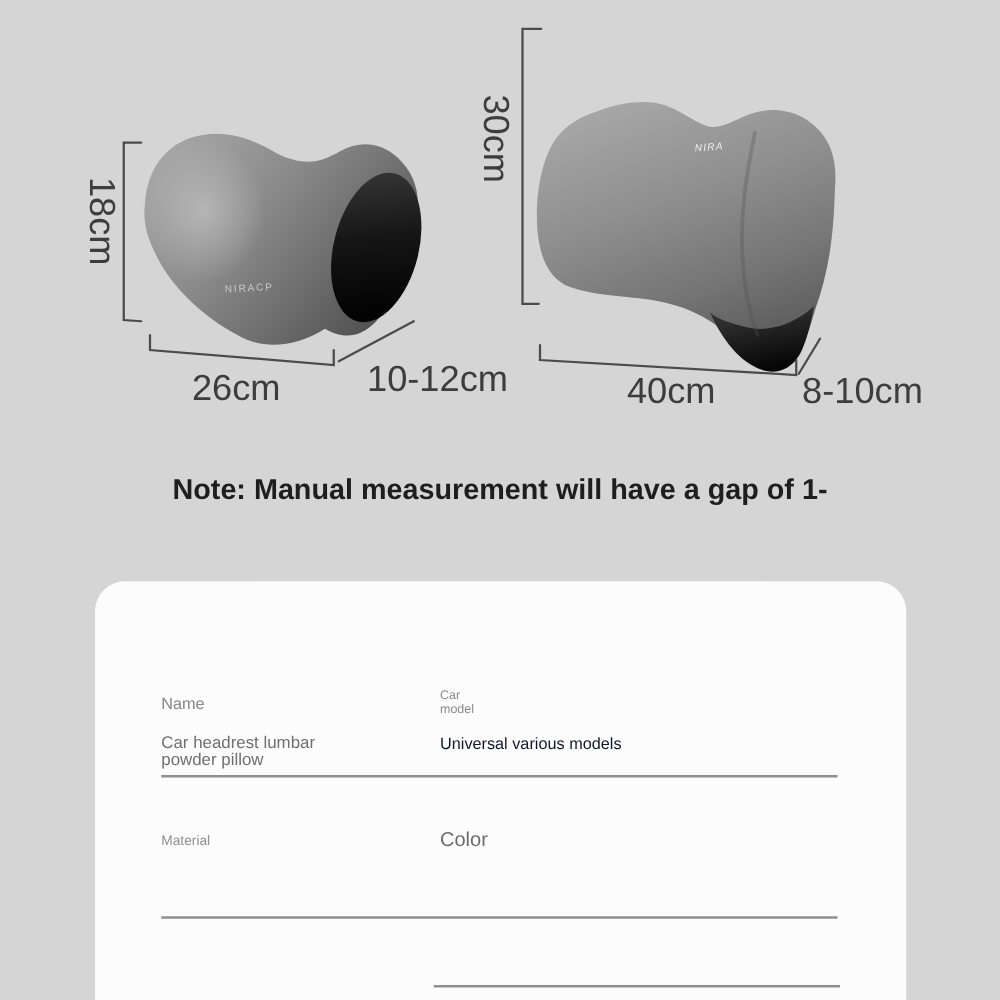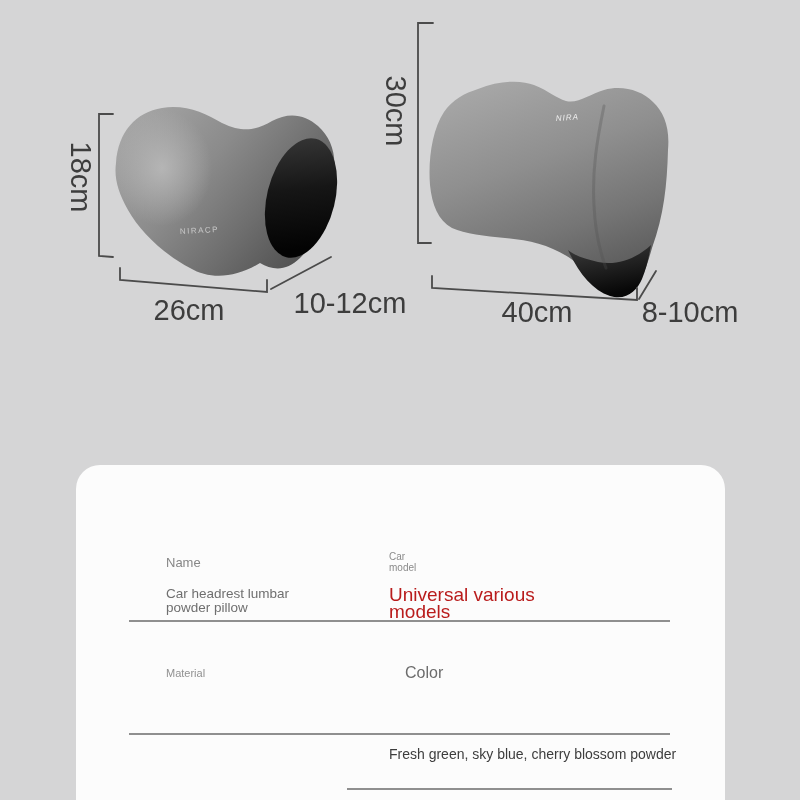--- a/index.html
+++ b/index.html
@@ -17,27 +17,27 @@
   .note{
     position:absolute;left:0;top:378px;width:800px;
     text-align:center;font-weight:700;font-size:23px;line-height:26px;
     color:#1e1e1e;letter-spacing:0px;
   }
 
   .card{
     position:absolute;left:76px;top:465px;width:649px;height:360px;
     background:#fcfcfc;border-radius:24px 24px 0 0;
   }
-  .cell{position:absolute;margin-left:37px;}
+  .cell{position:absolute;}
   .lbl-sm{font-size:13px;color:#868686;}
   .lbl-xs{font-size:10px;line-height:11px;color:#8a8a8a;}
   .lbl-material{font-size:11px;color:#909090;}
   .lbl-color{font-size:16px;color:#6c6c6c;}
   .val-left{font-size:13.5px;line-height:14px;color:#6f6f6f;}
-  .val-big{font-size:19px;line-height:17px;color:#b91c1c;}
+  .val-big{font-size:13px;line-height:17px;color:#0f172a;}
   .val-dark{font-size:14px;font-weight:600;color:#2f2f2f;}
   .val-dark2{font-size:14px;font-weight:500;line-height:18px;color:#3d3d3d;}
   .hline{position:absolute;height:2px;background:#8f8f8f;}
 </style>
 </head>
 <body>
 
 <div id="stage">
 
   
@@ -127,41 +127,41 @@
       <path d="M 432,276 L 432,288 L 637,300 L 637,288"></path>
       <path d="M 639,299 L 656,271"></path>
     </g>
     <text class="dim-text" x="396" y="111" text-anchor="middle" dominant-baseline="central" transform="rotate(90 396 111)">30cm</text>
     <text class="dim-text" x="537" y="322" text-anchor="middle">40cm</text>
     <text class="dim-text" x="690" y="322" text-anchor="middle">8-10cm</text>
   </svg>
 
   
   <div class="note">
+    <div>Note: Manual measurement will have a gap of 1-</div>
   </div>
 
   
   <div class="card">
 
     <div class="cell lbl-sm" style="left:53px;top:90px;">Name</div>
 
     <div class="cell lbl-xs" style="left:276px;top:86px;width:42px;">Car model</div>
 
     <div class="cell val-left" style="left:53px;top:122px;width:158px;">Car headrest lumbar powder pillow</div>
 
     <div class="cell val-big" style="left:276px;top:121px;width:180px;">Universal various models</div>
 
     <div class="hline" style="left:53px;top:155px;width:541px;"></div>
 
     <div class="cell lbl-material" style="left:53px;top:202px;">Material</div>
 
-    <div class="cell lbl-color" style="left:292px;top:199px;">Color</div>
+    <div class="cell lbl-color" style="left:276px;top:199px;">Color</div>
 
 
 
     <div class="hline" style="left:53px;top:268px;width:541px;"></div>
 
-    <div class="cell val-dark2" style="left:276px;top:280px;width:300px;">Fresh green, sky blue, cherry blossom powder</div>
 
     <div class="hline" style="left:271px;top:323px;width:325px;"></div>
   </div>
 
 </div>
 
 </body></html>

